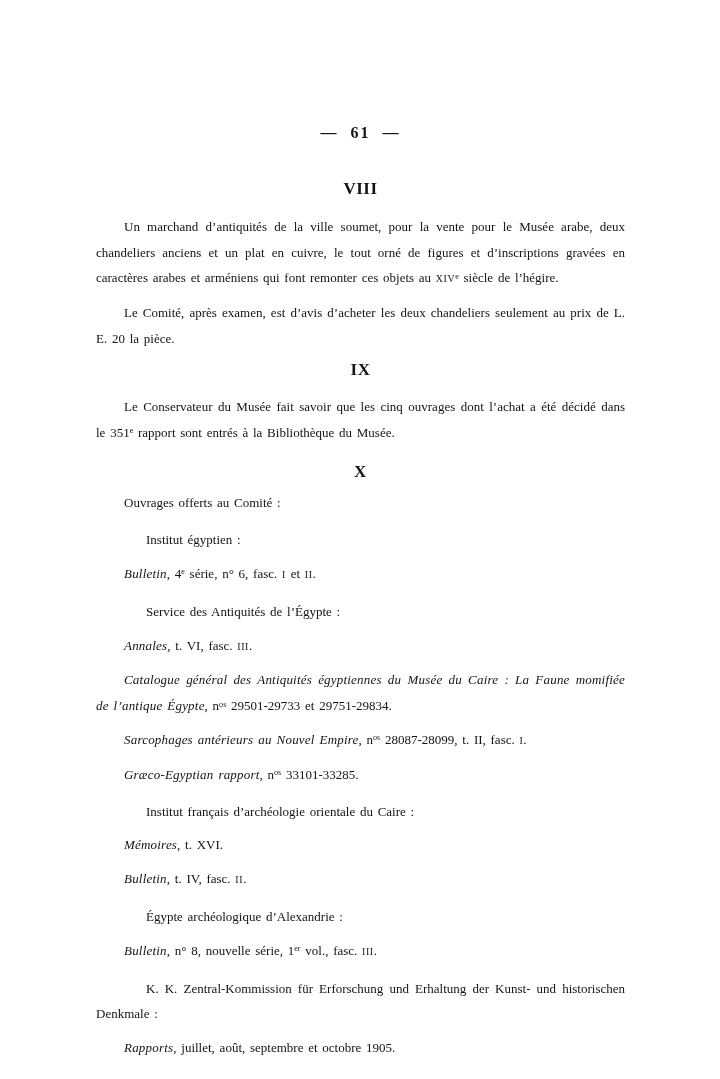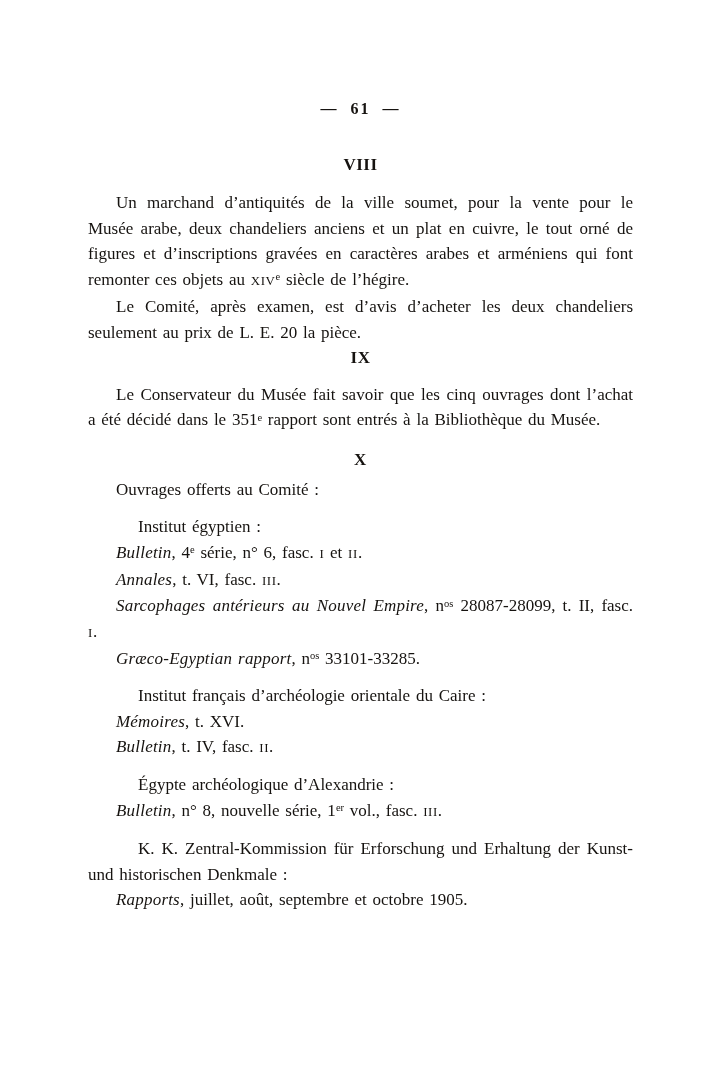--- a/index.html
+++ b/index.html
@@ -8,21 +8,21 @@
     height: 1079px;
     background: #ffffff;
     overflow: hidden;
     font-family: "Liberation Serif", "DejaVu Serif", serif;
     color: #161310;
   }
   .page {
     box-sizing: border-box;
     width: 720px;
     height: 1079px;
-    padding: 96px 87px 0 88px;
+    padding: 120px 87px 0 88px;
     background: #ffffff;
   }
   .page-number {
     text-align: center;
     font-weight: bold;
     font-size: 16px;
     letter-spacing: 2px;
     margin: 0;
     word-spacing: 6px;
   }
@@ -30,22 +30,22 @@
     text-align: center;
     font-weight: bold;
     font-size: 17px;
     letter-spacing: 0.5px;
     margin: 0;
   }
   .sec-viii h2.sec-heading { margin: 33px 0 15px 0; }
   .sec-ix   h2.sec-heading { margin: 2px 0 14px 0; }
   .sec-x    h2.sec-heading { margin: 17px 0 7px 0; }
   p {
-    margin: 0;
-    font-size: 17px;
+    margin: 8px;
+    font-size: 13px;
     line-height: 25.8px;
     text-align: justify;
     word-spacing: 1.5px;
   }
   p.indent { text-indent: 28px; }
   p.inst   { text-indent: 50px; margin-top: 11px; }
   p.entry  { text-indent: 28px; }
   i { letter-spacing: 0.2px; }
   sup {
     font-size: 0.62em;
@@ -78,21 +78,23 @@
     <p class="indent">Le Conservateur du Musée fait savoir que les cinq ouvrages dont l’achat a été décidé dans le 351<sup>e</sup> rapport sont entrés à la Bibliothèque du Musée.</p>
   </section>
 
   <section class="sec-x">
     <h2 class="sec-heading">X</h2>
     <p class="indent">Ouvrages offerts au Comité :</p>
 
     <p class="inst">Institut égyptien :</p>
     <p class="entry"><i>Bulletin</i>, 4<sup>e</sup> série, n° 6, fasc. <span class="sc">i</span> et <span class="sc">ii</span>.</p>
 
+    <p class="inst">Service des Antiquités de l’Égypte :</p>
     <p class="entry"><i>Annales</i>, t. VI, fasc. <span class="sc">iii</span>.</p>
+    <p class="entry"><i>Catalogue général des Antiquités égyptiennes du Musée du Caire : La Faune momifiée de l’antique Égypte</i>, n<sup>os</sup> 29501-29733 et 29751-29834.</p>
     <p class="entry"><i>Sarcophages antérieurs au Nouvel Empire</i>, n<sup>os</sup> 28087-28099, t. II, fasc. <span class="sc">i</span>.</p>
     <p class="entry"><i>Græco-Egyptian rapport</i>, n<sup>os</sup> 33101-33285.</p>
 
     <p class="inst">Institut français d’archéologie orientale du Caire :</p>
     <p class="entry"><i>Mémoires</i>, t. XVI.</p>
     <p class="entry"><i>Bulletin</i>, t. IV, fasc. <span class="sc">ii</span>.</p>
 
     <p class="inst">Égypte archéologique d’Alexandrie :</p>
     <p class="entry"><i>Bulletin</i>, n° 8, nouvelle série, 1<sup>er</sup> vol., fasc. <span class="sc">iii</span>.</p>
 

